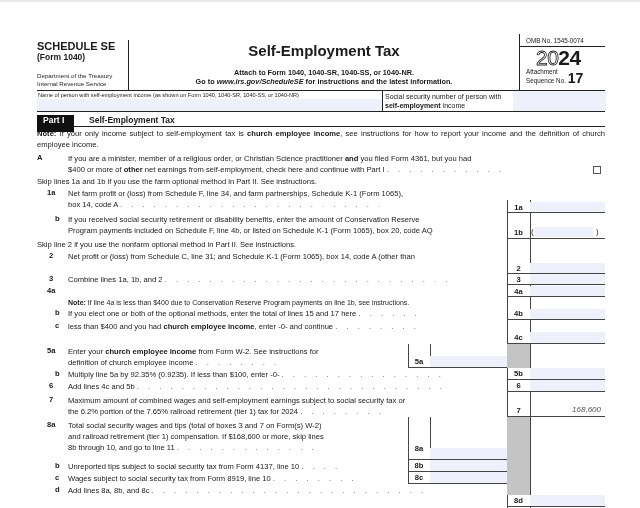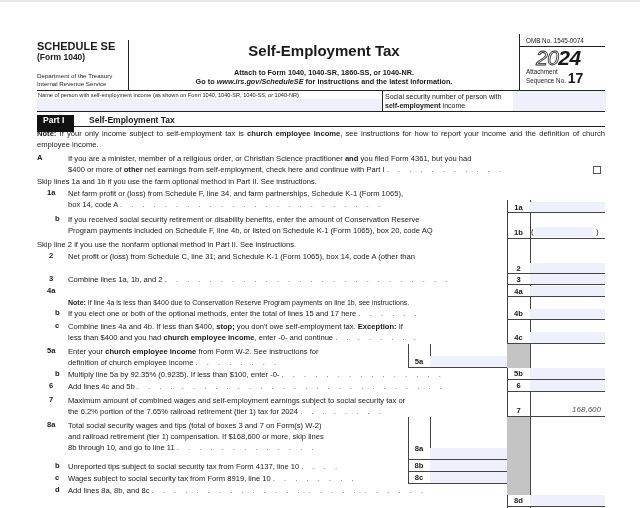--- a/index.html
+++ b/index.html
@@ -12,21 +12,21 @@
   .hdr-left { position: absolute; left: 0; top: 0; width: 92px; height: 51px; border-right: 1px solid #222; }
   .sched { font-weight: bold; font-size: 11px; line-height: 11px; margin-top: 1px; }
   .formno { font-weight: bold; font-size: 8.5px; line-height: 10px; }
   .dept { font-size: 6.2px; line-height: 7.5px; margin-top: 10px; color: #222; }
   .hdr-mid { position: absolute; left: 92px; top: 0; width: 390px; height: 51px; text-align: center; }
   .title { font-weight: bold; font-size: 15px; margin-top: 2px; }
   .attach { font-weight: bold; font-size: 7.3px; line-height: 9px; margin-top: 9px; }
   .attach i { font-style: italic; }
   .hdr-right { position: absolute; left: 482px; top: -6px; width: 86px; height: 57px; border-left: 1px solid #222; }
   .omb { font-size: 6.3px; padding: 3px 0 3px 6px; border-bottom: 1px solid #222; height: 13px; }
-  .year { font-size: 21px; line-height: 20px; padding-left: 16px; margin-top: 1px; letter-spacing: -0.5px; font-style: italic; }
+  .year { font-size: 21px; line-height: 20px; padding-left: 16px; margin-top: 1px; letter-spacing: -0.5px; }
   .year .outline { color: #fff; -webkit-text-stroke: 0.8px #222; font-weight: normal; }
   .year .bold { font-weight: bold; }
   .seq { font-size: 6.3px; line-height: 7px; padding-left: 6px; }
   .seq b { font-size: 14px; }
   
   .namerow { position: relative; height: 21px; border-bottom: 1px solid #222; }
   .name-cell { position: absolute; left: 0; top: 0; width: 345px; height: 20px; background: #eef1fb; }
   .name-lbl { font-size: 5.6px; padding: 1px 0 0 1px; background: #fff; display: block; height: 8px; color: #222; }
   .ssn-cell { position: absolute; left: 345px; top: 0; width: 223px; height: 20px; border-left: 1px solid #222; }
   .ssn-lbl { position: absolute; left: 2px; top: 2px; width: 125px; font-size: 7px; line-height: 8.5px; }
@@ -61,21 +61,21 @@
       <div class="sched">SCHEDULE SE</div>
       <div class="formno">(Form 1040)</div>
       <div class="dept">
         <div>Department of the Treasury</div>
         <div>Internal Revenue Service</div>
       </div>
     </div>
     <div class="hdr-mid">
       <div class="title">Self-Employment Tax</div>
       <div class="attach">
-        <div>Attach to Form 1040, 1040-SR, 1860-SS, or 1040-NR.</div>
+        <div>Attach to Form 1040, 1040-SR, 1040-SS, or 1040-NR.</div>
         <div><span>Go to </span><i>www.irs.gov/ScheduleSE</i><span> for instructions and the latest information.</span></div>
       </div>
     </div>
     <div class="hdr-right">
       <div class="omb">OMB No. 1545-0074</div>
       <div class="year"><span class="outline">20</span><span class="bold">24</span></div>
       <div class="seq">
         <div>Attachment</div>
         <div><span>Sequence No.</span> <b>17</b></div>
       </div>
@@ -155,21 +155,20 @@
 
     <div class="ln" style="left:18px; top:181px;">b</div>
     <div class="desc" style="left:31px; top:181px; width:437px;"><span>If you elect one or both of the optional methods, enter the total of lines 15 and 17 here</span> <span class="dots">. . . . . .</span></div>
     <div class="colnum" style="top:171px; height:22px; line-height:32px;">4b</div>
     <div class="colamt" style="top:171px; height:22px;">
         <div class="fill" style="position:absolute; left:0; top:11px; width:75px; height:10px;"></div>
       </div>
 
     <div class="ln" style="left:18px; top:194px;">c</div>
     <div class="desc" style="left:31px; top:194px; width:437px;">
-      <div><span>Combine lines 4a and 4b. If less than $400, </span><b>stop;</b><span> you don't owe self-employment tax. </span><b>Exception:</b><span> If</span></div>
       <div><span>less than $400 and you had </span><b>church employee income</b><span>, enter -0- and continue</span> <span class="dots">. . . . . . . .</span></div>
     </div>
     <div class="colnum" style="top:193px; height:24px; line-height:35px;">4c</div>
     <div class="colamt" style="top:193px; height:24px;">
         <div class="fill" style="position:absolute; left:0; top:12px; width:75px; height:11px;"></div>
       </div>
 
     <div class="ln" style="left:10px; top:219px;">5a</div>
     <div class="desc" style="left:31px; top:219px; width:338px;">
       <div><span>Enter your </span><b>church employee income</b><span> from Form W-2. See instructions for</span></div>

